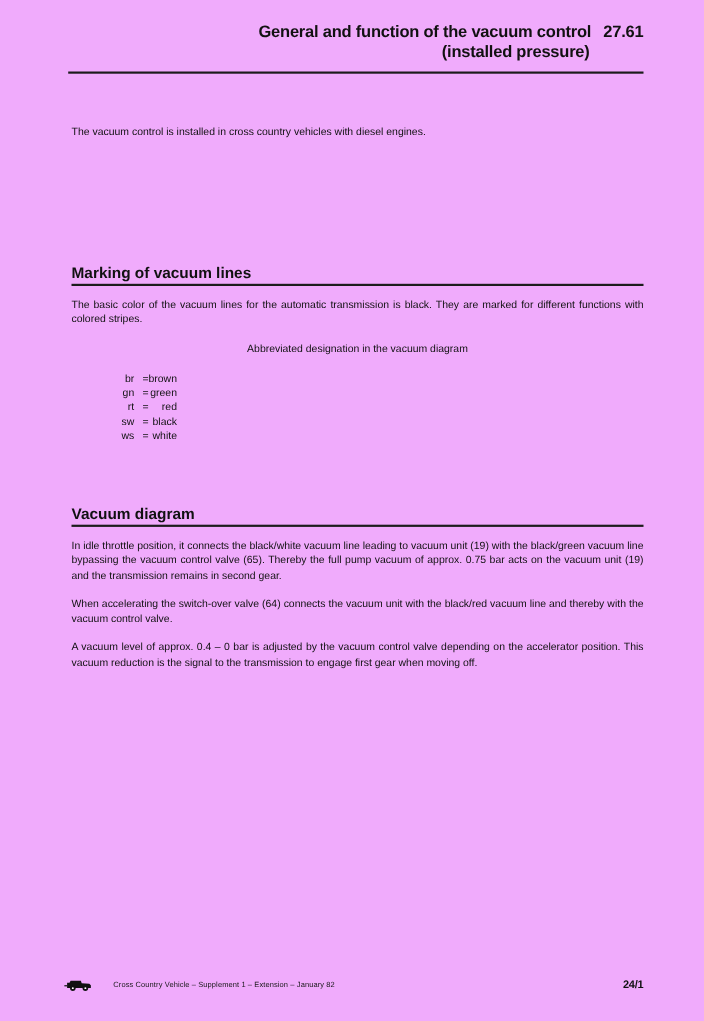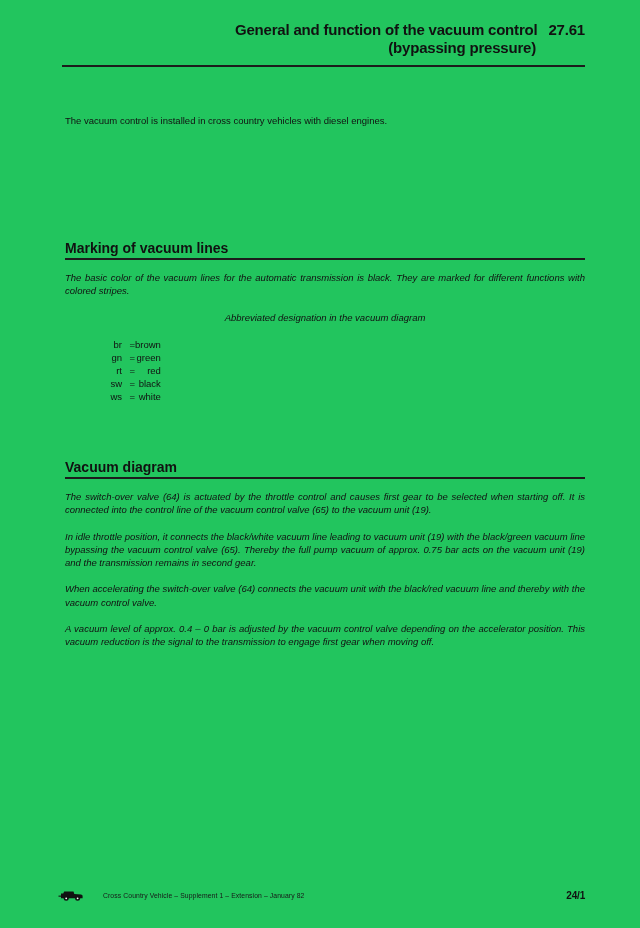--- a/index.html
+++ b/index.html
@@ -1,21 +1,21 @@
 <!DOCTYPE html>
 <html lang="en"><head>
 <meta charset="utf-8">
 <style>
   html, body { margin: 0; padding: 0; background: #e8e8e8; }
   .page {
     position: relative;
     width: 640px;
     height: 928px;
     margin: 0 auto;
-    background: #22c55e;
+    background: #f0abfc;
     font-family: "Liberation Sans", "DejaVu Sans", sans-serif;
     color: #111111;
     overflow: hidden;
   }
   
   .title-block {
     position: absolute;
     top: 21px;
     left: 65px;
     width: 520px;
@@ -61,21 +61,20 @@
     font-weight: bold;
   }
   .section .heading-rule {
     position: static;
     margin-top: 3px;
     width: 100%;
   }
   .section p {
     margin: 11px 0 0 0;
     text-align: justify;
-    font-style: italic;
   }
   .section p + p { margin-top: 13px; }
   .section p.no-justify { text-align: center; }
   
   .abbr-list {
     margin: 14px 0 0 32px;
     border-collapse: collapse;
     text-align: right;
   }
   .abbr-list td {
@@ -113,21 +112,21 @@
 </head>
 <body>
 
 <div class="page">
 
   <header>
     <div class="title-block">
       <div class="title-line1">
         <span>General and function of the vacuum control</span><span class="section-number">27.61</span>
       </div>
-      <div class="title-line2">(bypassing pressure)</div>
+      <div class="title-line2">(installed pressure)</div>
     </div>
     <div class="rule title-rule"></div>
   </header>
 
   <p class="bodytext intro">The vacuum control is installed in cross country vehicles with diesel engines.</p>
 
   <section class="section sec-marking bodytext">
     <h2>Marking of vacuum lines</h2>
     <div class="rule heading-rule"></div>
     <p>The basic color of the vacuum lines for the automatic transmission is black. They are marked for different functions with colored stripes.</p>
@@ -159,21 +158,20 @@
           <td class="eq">=</td>
           <td class="meaning">white</td>
         </tr>
       </tbody>
     </table>
   </section>
 
   <section class="section sec-diagram bodytext">
     <h2>Vacuum diagram</h2>
     <div class="rule heading-rule"></div>
-    <p>The switch-over valve (64) is actuated by the throttle control and causes first gear to be selected when starting off. It is connected into the control line of the vacuum control valve (65) to the vacuum unit (19).</p>
     <p>In idle throttle position, it connects the black/white vacuum line leading to vacuum unit (19) with the black/green vacuum line bypassing the vacuum control valve (65). Thereby the full pump vacuum of approx. 0.75 bar acts on the vacuum unit (19) and the transmission remains in second gear.</p>
     <p>When accelerating the switch-over valve (64) connects the vacuum unit with the black/red vacuum line and thereby with the vacuum control valve.</p>
     <p>A vacuum level of approx. 0.4 – 0 bar is adjusted by the vacuum control valve depending on the accelerator position. This vacuum reduction is the signal to the transmission to engage first gear when moving off.</p>
   </section>
 
   <footer class="footer">
     <svg class="car-icon" viewBox="0 0 26 13" xmlns="http://www.w3.org/2000/svg" aria-hidden="true">
       <rect x="0.5" y="6.6" width="2.6" height="1.1" fill="#111"></rect>
       <path d="M3 9.2 L3 4.4 L5.2 4.4 L6.2 2.6 L15.5 2.6 L16.3 4.9 L23.2 5.4 L24.6 6.6 L24.6 9.2 Z" fill="#111"></path>
       <circle cx="8.2" cy="9.3" r="2.5" fill="#111"></circle>

